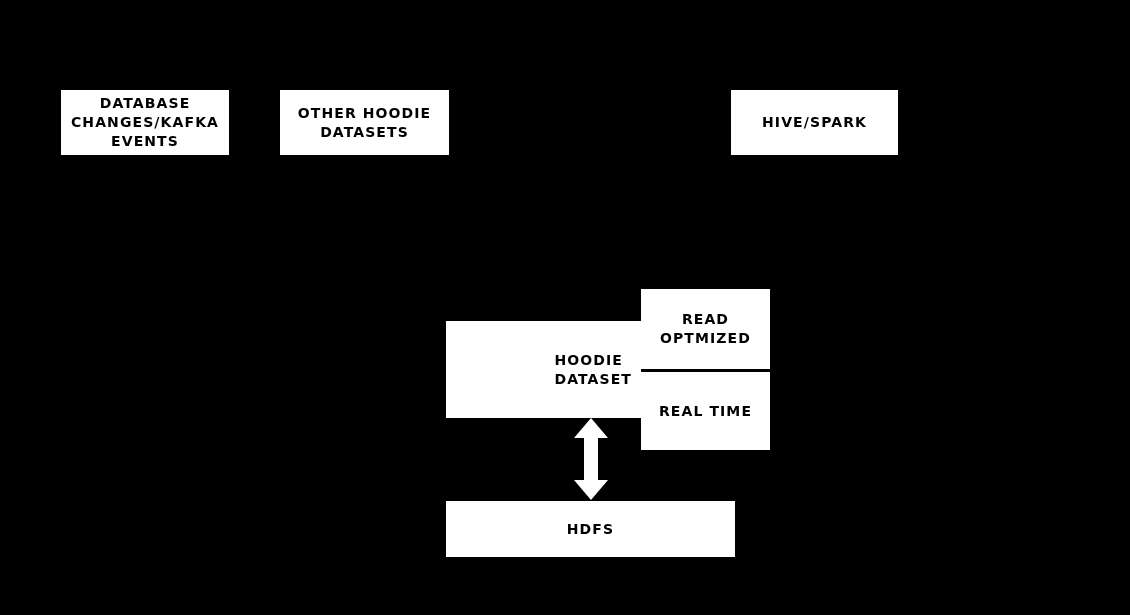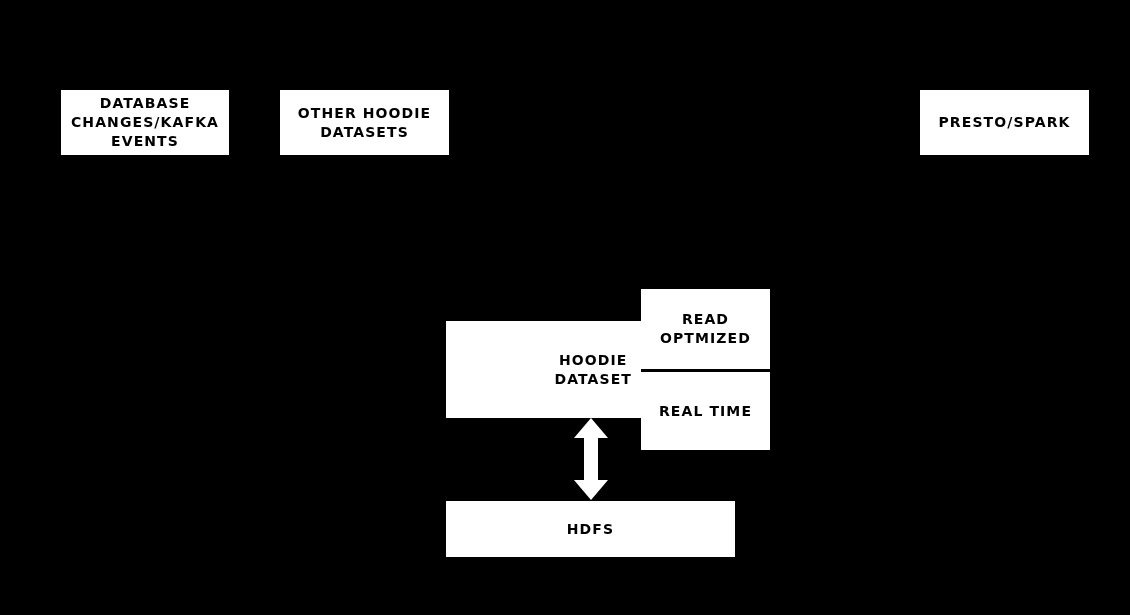--- a/index.html
+++ b/index.html
@@ -31,21 +31,21 @@
     letter-spacing: 1.1px;
     text-transform: uppercase;
     padding: 2px 6px;
     white-space: pre-line;
   }
   .node.split-top {
     border-bottom: 3px solid #000000;
   }
   .node.align-right {
     justify-content: flex-end;
-    text-align: center;
+    text-align: left;
     padding-right: 10px;
   }
   .arrow-dbl {
     position: absolute;
   }
   .arrow-dbl svg {
     display: block;
   }
 </style>
 </head>
@@ -53,22 +53,22 @@
 
 <div id="canvas">
 
   <div class="node" style="left:280px; top:90px; width:169px; height:65px;">Other Hoodie
 Datasets</div>
 
   <div class="node" style="left:61px; top:90px; width:168px; height:65px;">Database
 Changes/Kafka
 Events</div>
 
+  <div class="node" style="left:731px; top:90px; width:167px; height:65px;">Hive/Spark</div>
 
-  <div class="node" style="left:920px; top:90px; width:169px; height:65px;">Presto/Spark</div>
 
   <div class="node align-right" style="left:446px; top:321px; width:196px; height:97px;">Hoodie
 Dataset</div>
 
   <div class="node split-top" style="left:641px; top:289px; width:129px; height:83px;text-align:center;">Read
 Optmized</div>
 
   <div class="node" style="left:641px; top:372px; width:129px; height:78px;">Real Time</div>
 
   <div class="node" style="left:446px; top:501px; width:289px; height:56px;">HDFS</div>

